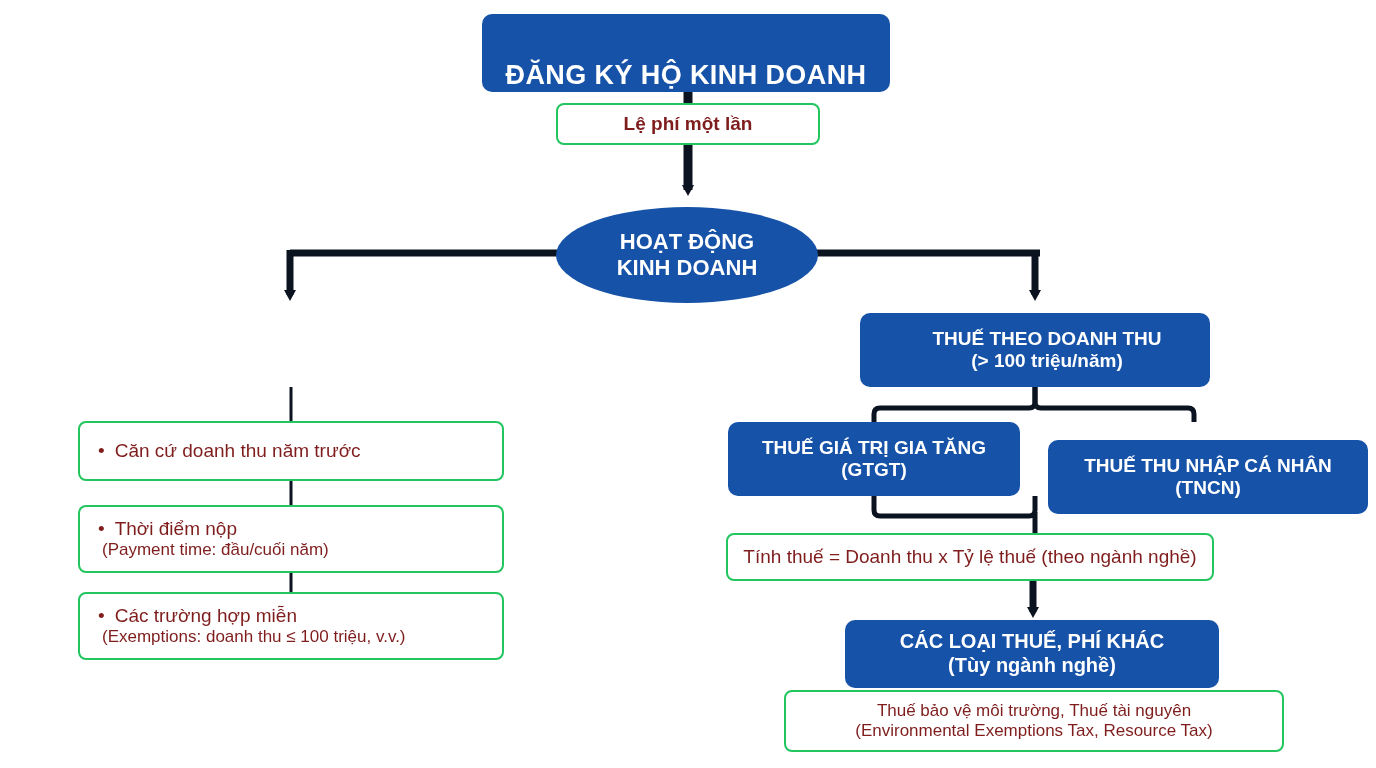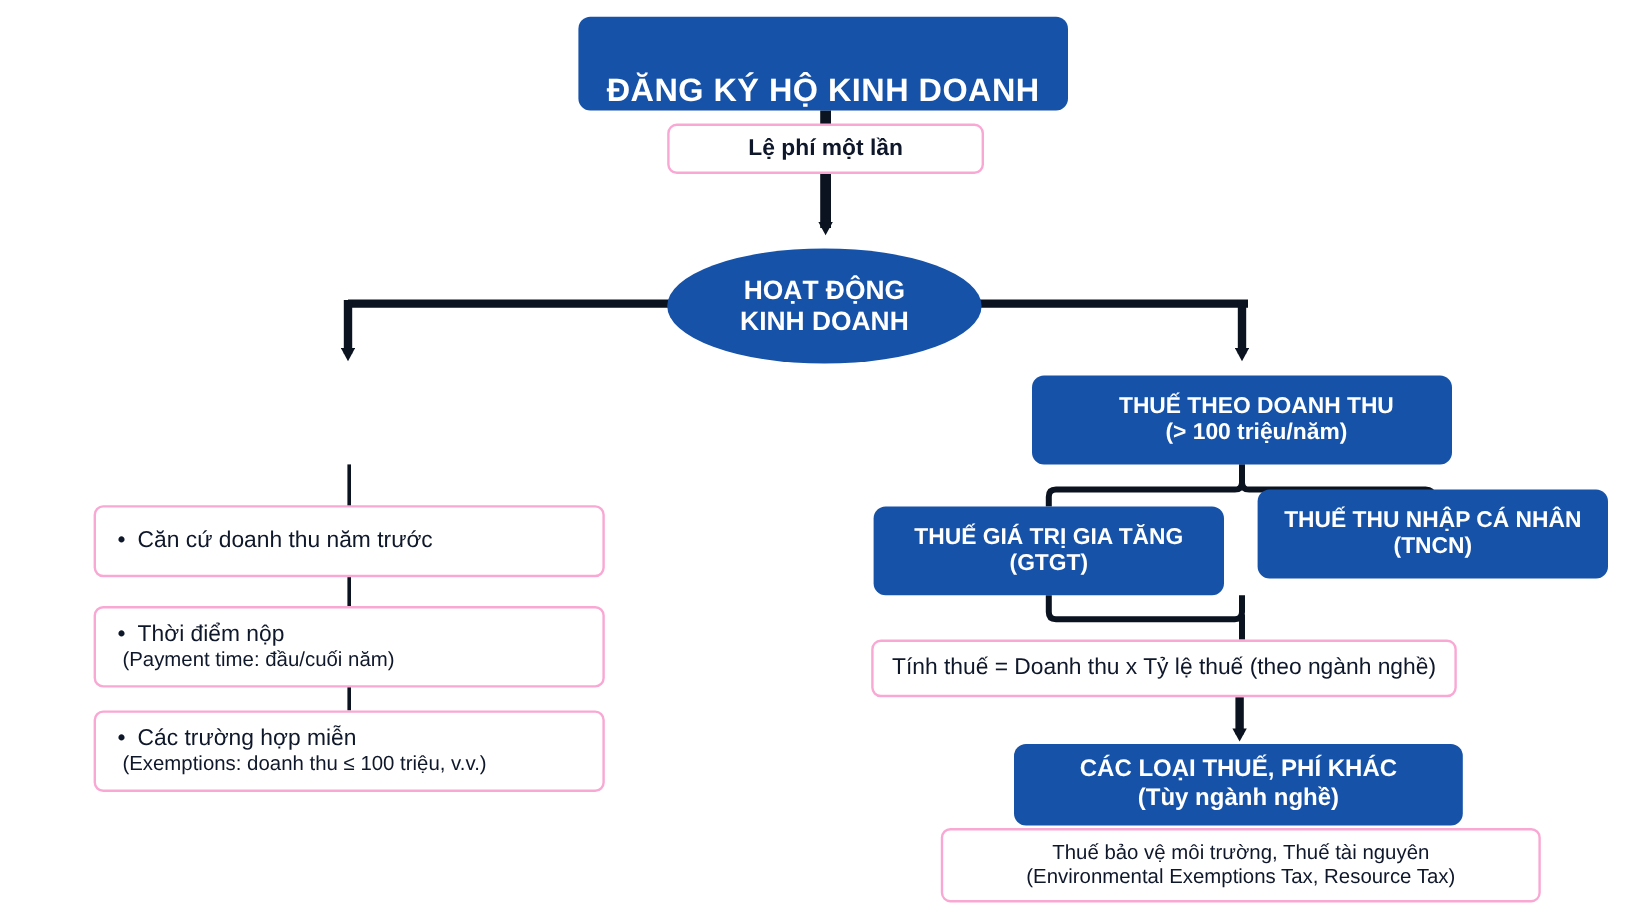--- a/index.html
+++ b/index.html
@@ -40,22 +40,22 @@
   
   .filled {
     background: #1652a8;
     color: #ffffff;
     border-radius: 10px;
     font-weight: 700;
   }
   
   .outlined {
     background: #ffffff;
-    color: #0f172a;
-    border: 2px solid #f9a8d4;
+    color: #7f1d1d;
+    border: 2px solid #22c55e;
     border-radius: 8px;
   }
   .ellipse {
     background: #1652a8;
     color: #ffffff;
     border-radius: 50%;
     font-weight: 700;
   }
   .line2 {
     font-weight: 700;
@@ -107,21 +107,21 @@
   }
   .bullet-main { display: flex; gap: 10px; align-items: baseline; }
   .bullet-dot { font-size: 19px; line-height: 1; }
   .bullet-sub { font-size: 17px; padding-left: 4px; }
 
   #node-gtgt {
     left: 728px; top: 422px; width: 292px; height: 74px;
     font-size: 19px;
   }
   #node-tncn {
-    left: 1048px; top: 408px; width: 292px; height: 74px;
+    left: 1048px; top: 440px; width: 320px; height: 74px;
     font-size: 19px;
   }
   #node-tinhthue {
     left: 726px; top: 533px; width: 488px; height: 48px;
     font-size: 19px;
   }
   #node-khac {
     left: 845px; top: 620px; width: 374px; height: 68px;
     font-size: 20px;
   }

